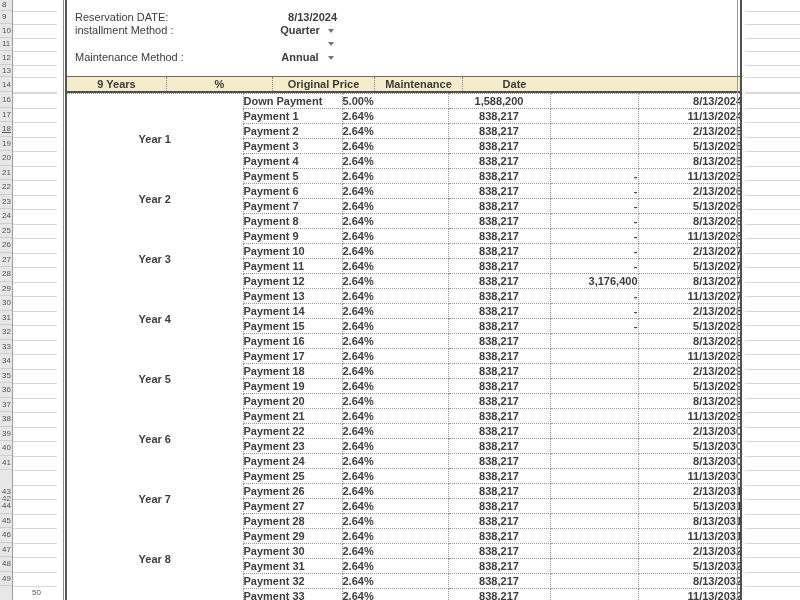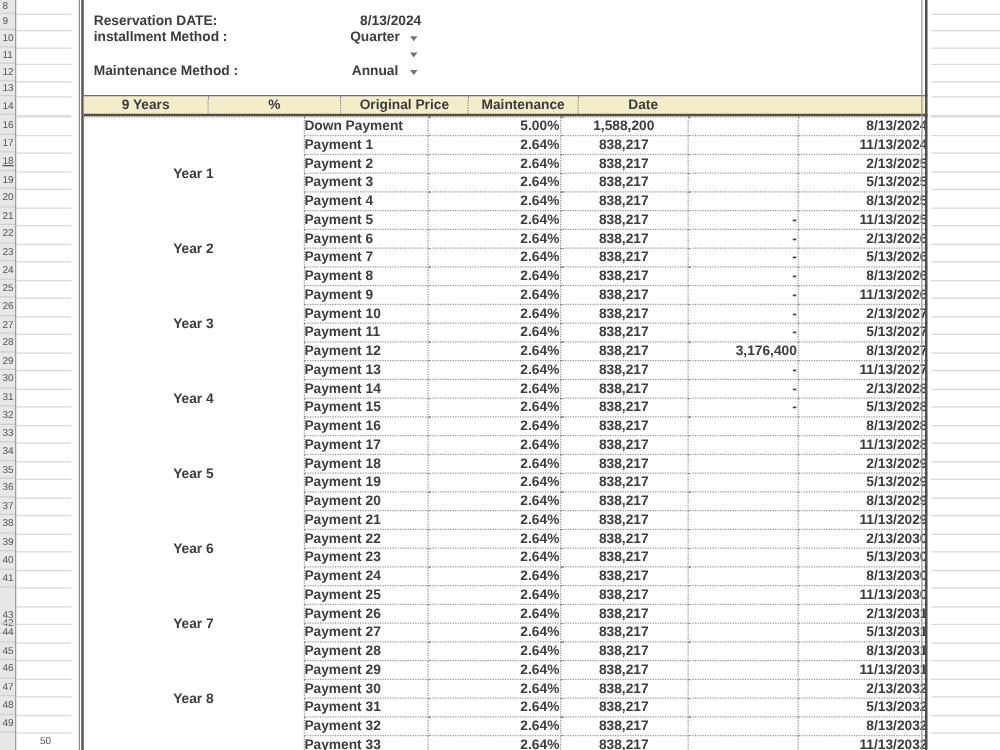--- a/index.html
+++ b/index.html
@@ -16,21 +16,21 @@
   
   .hline{position:absolute;height:1px;background:#d8d8d8;}
 
   
   .vborder{position:absolute;top:0;height:600px;box-sizing:border-box;}
   #vb-left{left:63px;width:4px;border-left:1px solid #8a8a8a;border-right:2px solid #555;}
   #vb-right{left:737px;width:5px;border-left:1px solid #9a9a9a;border-right:2px solid #4f4f4f;}
 
   
   .fieldlabel{position:absolute;left:75px;height:13.5px;line-height:13.5px;
-              font-size:11px;font-weight:bold;white-space:nowrap;}
+              font-size:11px;font-weight:normal;white-space:nowrap;}
   .fieldvalue{position:absolute;height:13.5px;line-height:13.5px;font-size:11px;font-weight:bold;}
   .val-right{left:243px;width:94px;text-align:right;}
   .val-center{left:253px;width:94px;text-align:center;}
   .dd-arrow{position:absolute;width:0;height:0;border-left:3.5px solid transparent;
             border-right:3.5px solid transparent;border-top:4.5px solid #737373;}
 
   
   #bandrow{position:absolute;left:67px;top:76px;width:675px;height:17px;background:#f5ecc9;
            border-top:1px solid #6b6b6b;border-bottom:2px solid #4f4f4f;box-sizing:border-box;
            display:flex;}
@@ -42,21 +42,21 @@
 
   
   #sched{position:absolute;left:67px;top:93px;width:675px;border-collapse:collapse;
          table-layout:fixed;}
   #sched tr{height:14.5px;}
   #sched td{font-size:11px;font-weight:bold;color:#3d3d3d;padding:0;line-height:14px;
             white-space:nowrap;overflow:hidden;vertical-align:middle;}
   td.year{text-align:center;border-right:1px dotted #979797;}
   td.pname{text-align:left;padding-left:3px;border-bottom:1px dotted #979797;
            border-right:1px dotted #979797;}
-  td.pct{text-align:right;padding-right:4px;border-bottom:1px dotted #979797;
+  td.pct{text-align:left;padding-right:4px;border-bottom:1px dotted #979797;
          border-right:1px dotted #979797;}
   td.price{text-align:center;padding-right:8px;border-bottom:1px dotted #979797;
            border-right:1px dotted #979797;}
   td.maint{text-align:right;padding-right:4px;border-bottom:1px dotted #979797;
            border-right:1px dotted #979797;}
   td.maint.dash{padding-right:18px;}
   td.date{text-align:right;padding-right:7px;border-bottom:1px dotted #979797;}
   #sched tr.first td{border-top:1px dotted #8f8f8f;}
 </style>
 </head>

